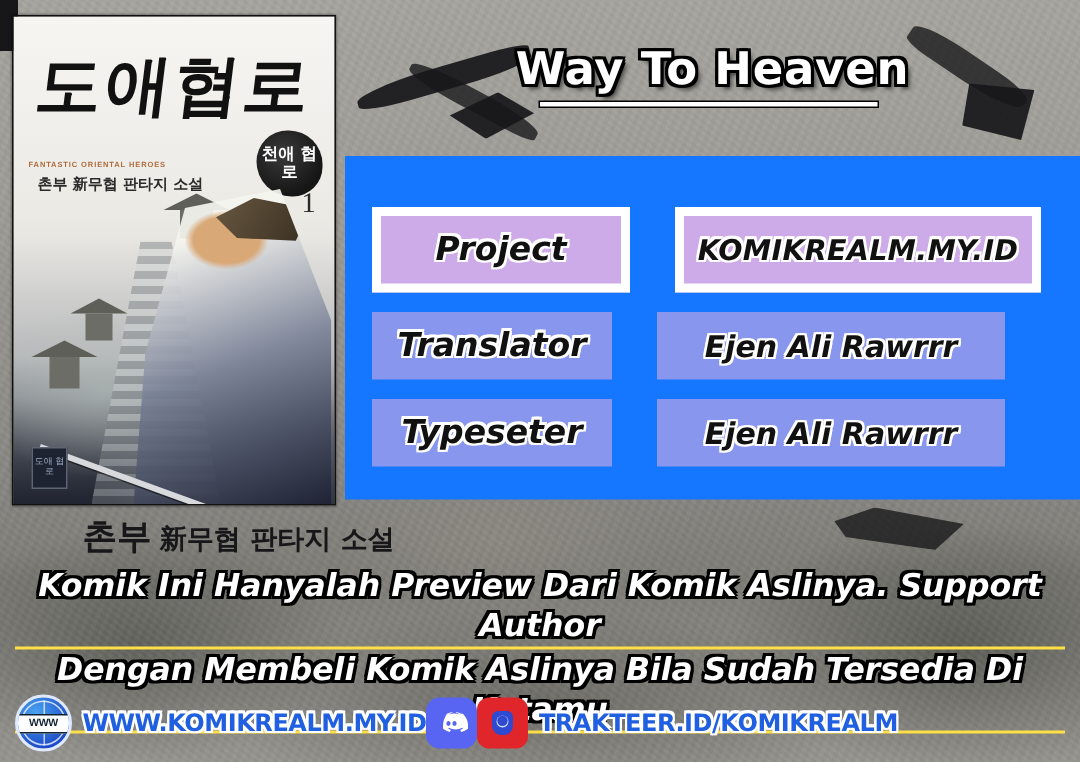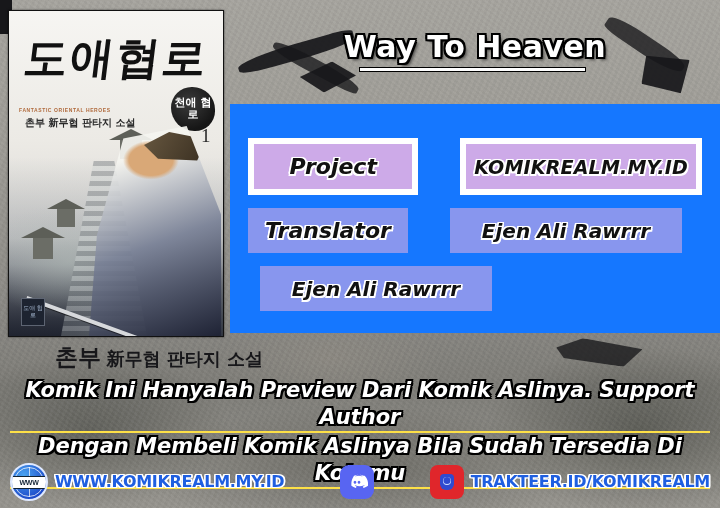--- a/index.html
+++ b/index.html
@@ -85,21 +85,21 @@
 
   
   .panel{position:absolute;left:230px;top:104px;width:490px;height:229px;background:#1577ff;}
   .rows{position:absolute;left:18px;top:34px;width:454px;}
   .row{display:flex;align-items:center;margin-bottom:13px;}
   .chip{height:45px;display:flex;align-items:center;justify-content:center;text-align:center;
     font-family:"DejaVu Sans",sans-serif;font-weight:700;font-style:italic;color:#111;
     text-shadow:-1.5px -1.5px 0 #fff,1.5px -1.5px 0 #fff,-1.5px 1.5px 0 #fff,1.5px 1.5px 0 #fff,
       0 -1.5px 0 #fff,0 1.5px 0 #fff,-1.5px 0 0 #fff,1.5px 0 0 #fff;}
   .chip-label{width:160px;font-size:22px;margin-right:30px;}
-  .chip-value{width:232px;font-size:20px;margin-left:12px;}
+  .chip-value{width:232px;font-size:20px;}
   .chip.highlight{background:#cdaae8;border:6px solid #ffffff;}
   .chip.normal{background:#8896ee;}
   .chip.value-wide{font-size:19px;letter-spacing:.2px;}
 
   
   .kr-line{position:absolute;left:55px;top:342px;font-family:"DejaVu Sans",sans-serif;
     font-weight:700;color:#17171a;white-space:nowrap;}
   .kr-line .big{font-size:23px;}
   .kr-line .small{font-size:18px;}
 
@@ -107,21 +107,21 @@
   .notice{position:absolute;left:0;top:377px;width:720px;text-align:center;
     font-family:"DejaVu Sans",sans-serif;font-size:21px;font-weight:700;font-style:italic;
     color:#fff;line-height:27px;letter-spacing:0px;
     text-shadow:
       -2px -2px 0 #000, 2px -2px 0 #000, -2px 2px 0 #000, 2px 2px 0 #000,
       0 -2px 0 #000, 0 2px 0 #000, -2px 0 0 #000, 2px 0 0 #000;}
   .notice span{display:block;border-bottom:2px solid #fde047;width:700px;margin:0 auto;}
 
   
   .footer{position:absolute;left:0;top:455px;width:720px;height:53px;
-    display:flex;align-items:center;justify-content:space-between;padding:0 10px;box-sizing:border-box;}
+    display:flex;align-items:center;padding:0 10px;box-sizing:border-box;}
   .f-item{display:flex;align-items:center;gap:7px;}
   .f-text{font-family:"DejaVu Sans",sans-serif;font-size:16px;font-weight:700;color:#1f5fe0;
     white-space:nowrap;letter-spacing:-.3px;
     text-shadow:-1.4px -1.4px 0 #fff,1.4px -1.4px 0 #fff,-1.4px 1.4px 0 #fff,1.4px 1.4px 0 #fff,
       0 -1.4px 0 #fff,0 1.4px 0 #fff,-1.4px 0 0 #fff,1.4px 0 0 #fff;}
   .ic{width:34px;height:34px;flex:none;display:flex;align-items:center;justify-content:center;}
   .ic-globe{border-radius:50%;background:radial-gradient(circle at 35% 30%,#4aa3f0,#1b49c9 75%);
     border:2px solid #dfe9ff;position:relative;overflow:hidden;}
   .ic-globe .mer{position:absolute;inset:2px;border-radius:50%;border:1px solid rgba(255,255,255,.75);}
   .ic-globe .mer2{position:absolute;left:50%;top:2px;bottom:2px;width:1px;background:rgba(255,255,255,.7);}
@@ -206,20 +206,21 @@
         <div class="chip chip-label highlight">Project</div>
         <div class="chip chip-value value-wide highlight">KOMIKREALM.MY.ID</div>
       </div>
 
       <div class="row">
         <div class="chip chip-label normal">Translator</div>
         <div class="chip chip-value normal">Ejen Ali Rawrrr</div>
       </div>
 
       <div class="row">
+        <div class="chip chip-label normal">Typeseter</div>
         <div class="chip chip-value normal">Ejen Ali Rawrrr</div>
       </div>
 
     </div>
   </div>
 
   <div class="kr-line">
     <span class="big">촌부</span>
     <span class="small">新무협 판타지 소설</span>
   </div>

